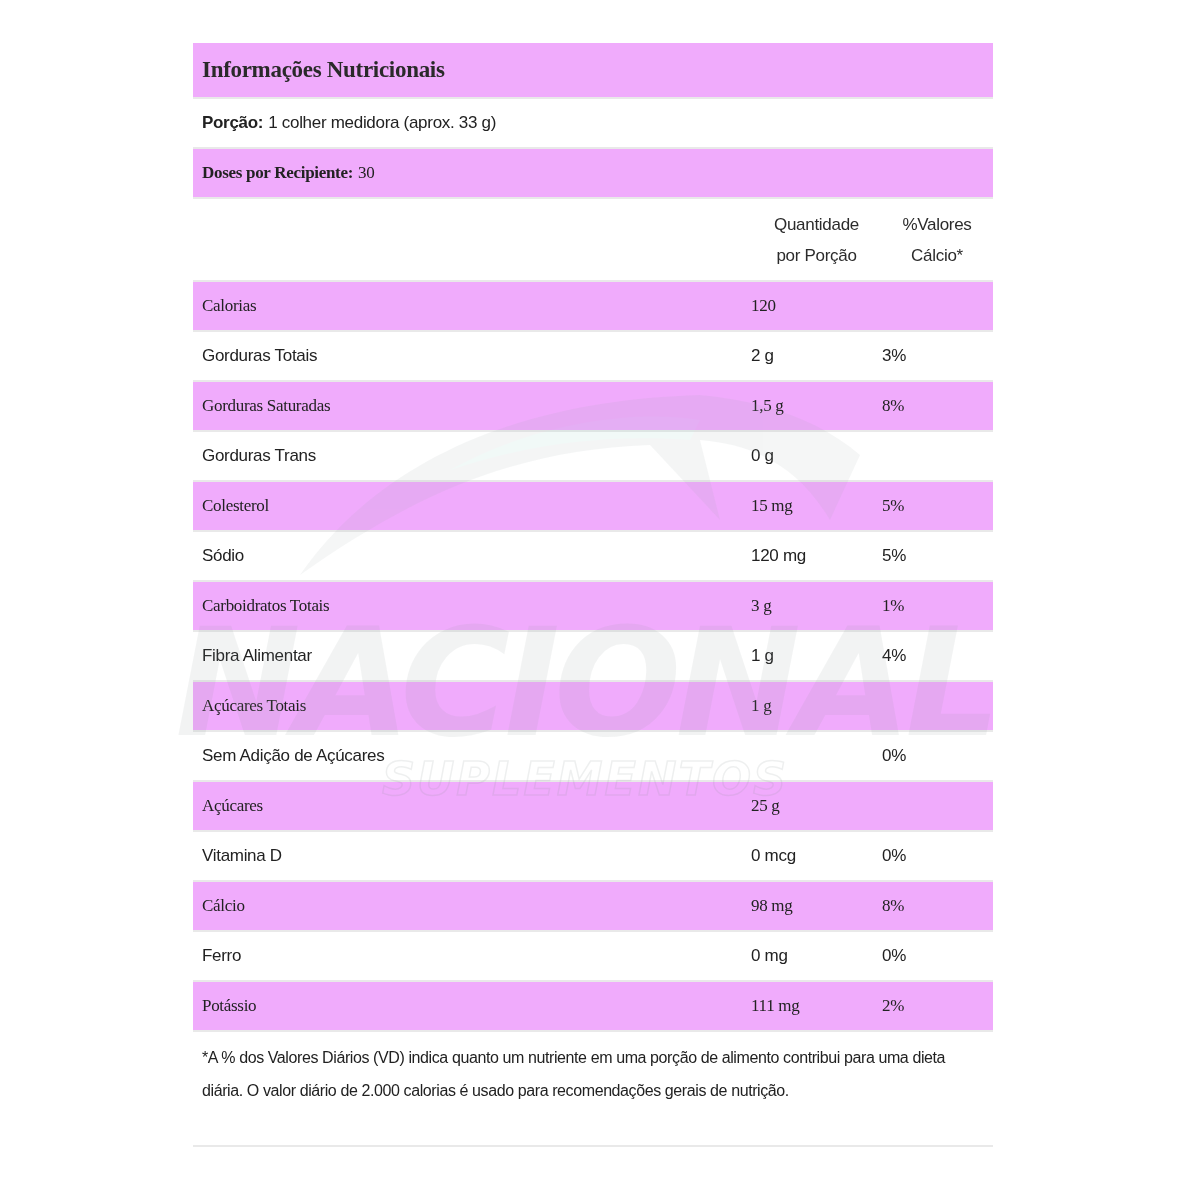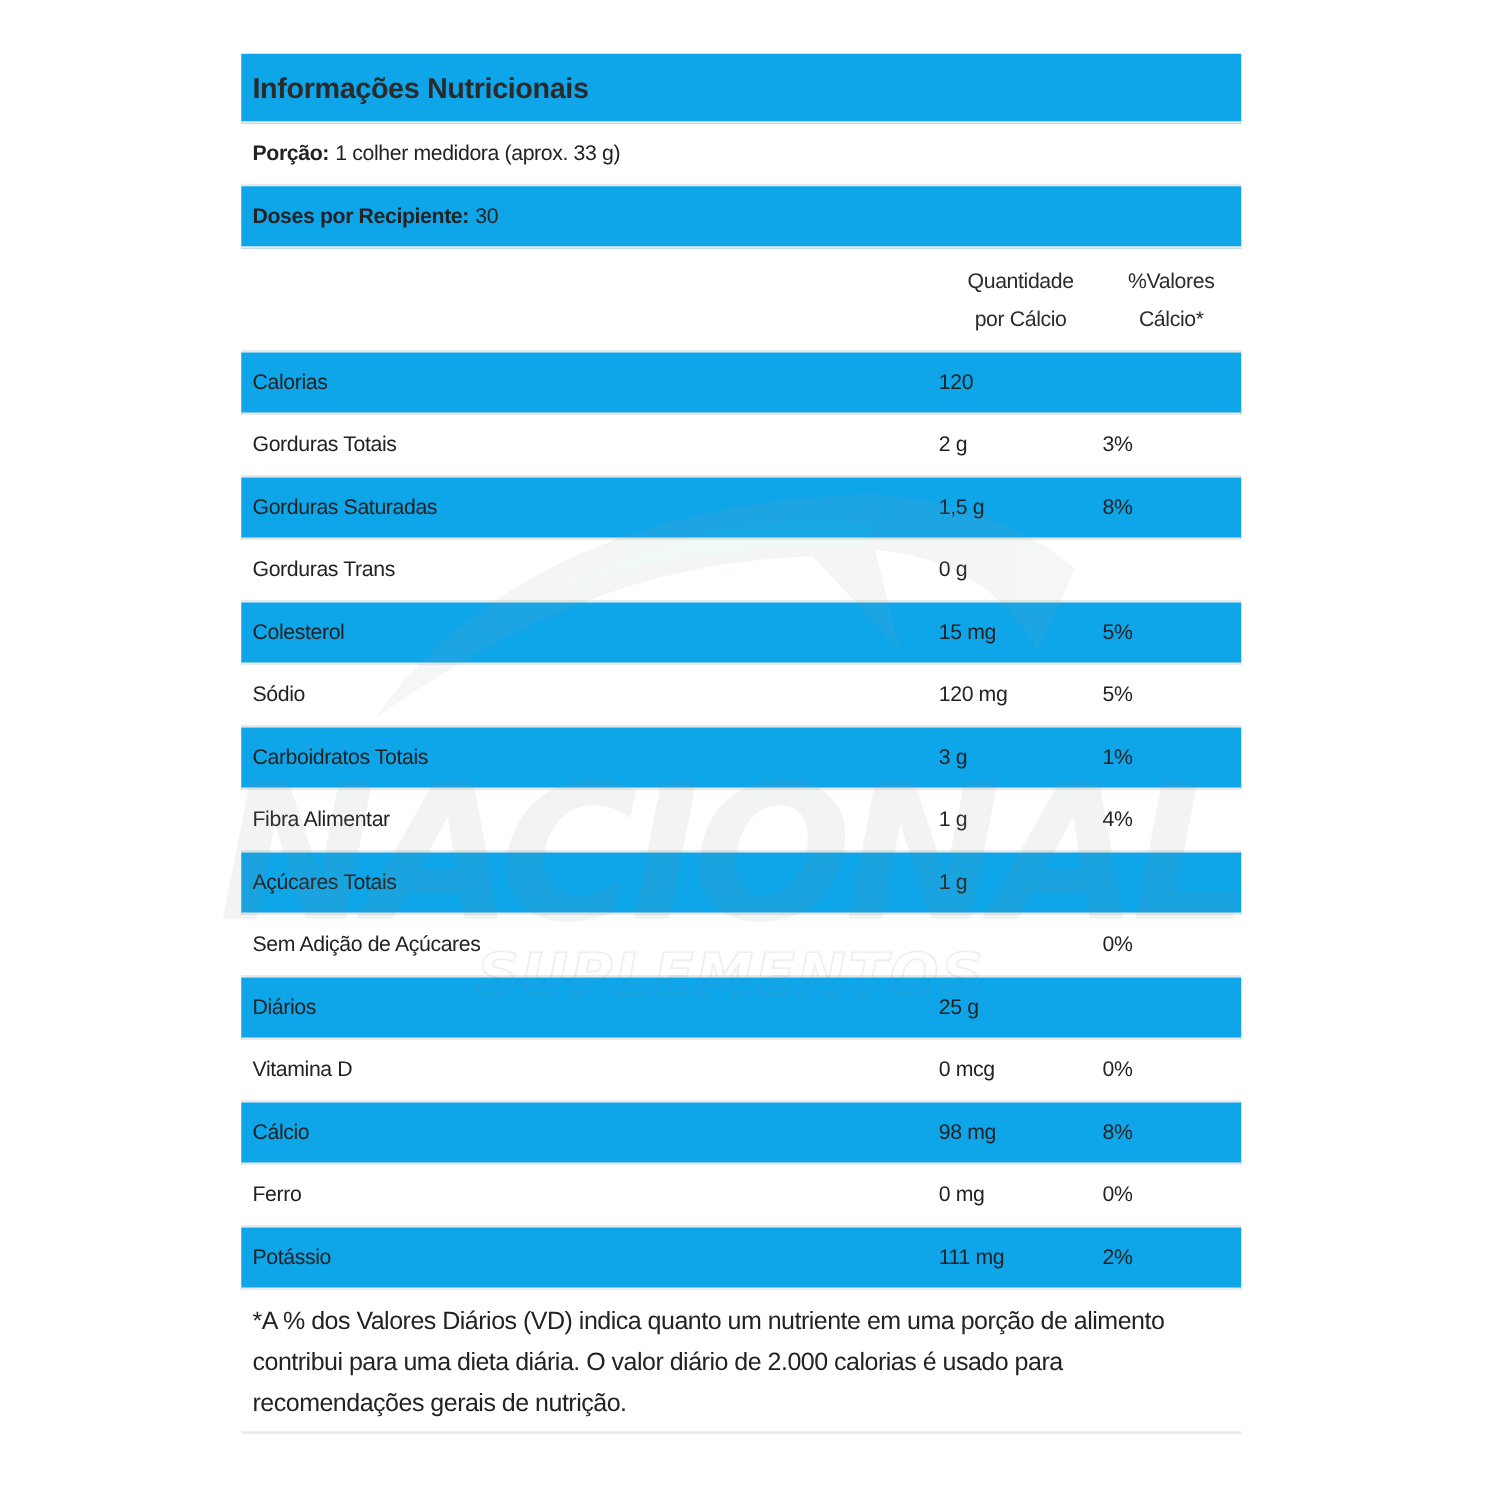--- a/index.html
+++ b/index.html
@@ -10,32 +10,32 @@
   .watermark {
     position: absolute; left: 0; top: 0; width: 1200px; height: 1200px; pointer-events: none; z-index: 2;
   }
   .panel {
     position: absolute; left: 193px; top: 43px; width: 800px; z-index: 1;
   }
   .row {
     display: flex; align-items: center; box-sizing: border-box;
     border-bottom: 2px solid #e9e9e9; padding-left: 9px; font-size: 17px; letter-spacing: -0.3px;
   }
-  .row.shade { background: #0ea5e9; }
+  .row.shade { background: #f0abfc; font-family: Liberation Serif, serif; }
   .row.title { height: 56px; font-size: 23px; font-weight: bold; color: #2a2a2a; }
   .row.meta { height: 50px; }
   .row.meta b { font-weight: bold; margin-right: 5px; }
   .row.head { height: 83px; align-items: center; }
   .row.data { height: 50px; }
   .c-name { width: 549px; }
   .c-qty { width: 131px; }
   .c-dv { width: 110px; }
   .head .c-qty, .head .c-dv { line-height: 31px; color: #2b2b2b; text-align: center; }
   .foot {
-    box-sizing: border-box; padding: 9px 9px 10px 9px; font-size: 20px; line-height: 33px;
+    box-sizing: border-box; padding: 9px 9px 10px 9px; font-size: 16px; line-height: 33px;
     letter-spacing: -0.4px; border-bottom: 2px solid #e9e9e9; height: 115px;
   }
 </style>
 </head>
 <body>
 
 <div class="panel">
   <div class="row title shade">
     <span>Informações Nutricionais</span>
   </div>
@@ -44,21 +44,21 @@
     <span>1 colher medidora (aprox. 33 g)</span>
   </div>
   <div class="row meta shade">
     <b>Doses por Recipiente:</b>
     <span>30</span>
   </div>
   <div class="row head">
     <span class="c-name"></span>
     <span class="c-qty">
       <span>Quantidade</span><br>
-      <span>por Cálcio</span>
+      <span>por Porção</span>
     </span>
     <span class="c-dv">
       <span>%Valores</span><br>
       <span>Cálcio*</span>
     </span>
   </div>
 
   <div class="row data shade">
       <span class="c-name">Calorias</span>
       <span class="c-qty">120</span>
@@ -103,21 +103,21 @@
       <span class="c-name">Açúcares Totais</span>
       <span class="c-qty">1 g</span>
       <span class="c-dv"></span>
     </div>
   <div class="row data">
       <span class="c-name">Sem Adição de Açúcares</span>
       <span class="c-qty"></span>
       <span class="c-dv">0%</span>
     </div>
   <div class="row data shade">
-      <span class="c-name">Diários</span>
+      <span class="c-name">Açúcares</span>
       <span class="c-qty">25 g</span>
       <span class="c-dv"></span>
     </div>
   <div class="row data">
       <span class="c-name">Vitamina D</span>
       <span class="c-qty">0 mcg</span>
       <span class="c-dv">0%</span>
     </div>
   <div class="row data shade">
       <span class="c-name">Cálcio</span>

